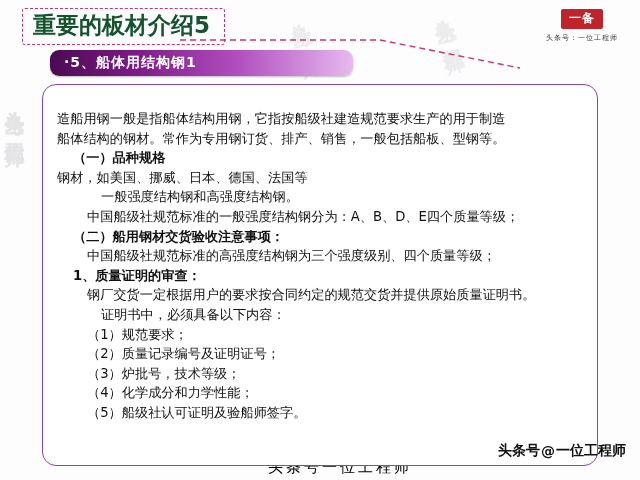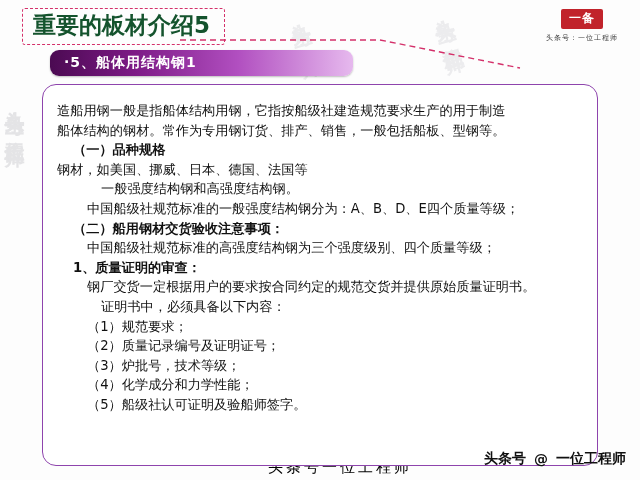--- a/index.html
+++ b/index.html
@@ -133,43 +133,43 @@
   .content-box {
     position: absolute;
     left: 42px;
     top: 84px;
     width: 556px;
     height: 382px;
     border: 1.5px solid #8e44ad;
     border-radius: 14px;
     background: #ffffff;
     box-sizing: border-box;
-    padding: 16px 12px 4px 14px;
+    padding: 24px 12px 4px 14px;
   }
   .line {
     font-family: "DejaVu Sans", sans-serif;
     color: #111111;
     font-size: 13.2px;
     line-height: 19.6px;
     white-space: pre;
     letter-spacing: 0px;
   }
   .line.bold { font-weight: bold; }
   .line.ind1 { padding-left: 16px; }
   .line.ind2 { padding-left: 30px; }
   .line.ind3 { padding-left: 44px; }
 
   
   .credit {
     position: absolute;
     right: 14px;
-    bottom: 12px;
+    bottom: 20px;
     display: flex;
     align-items: center;
-    gap: 8px;
+    gap: 1px;
     font-family: "DejaVu Sans", sans-serif;
     font-size: 14px;
     font-weight: bold;
     color: #111111;
   }
   .credit .tt {
     color: #111;
   }
   .credit .at {
     color: #111;

